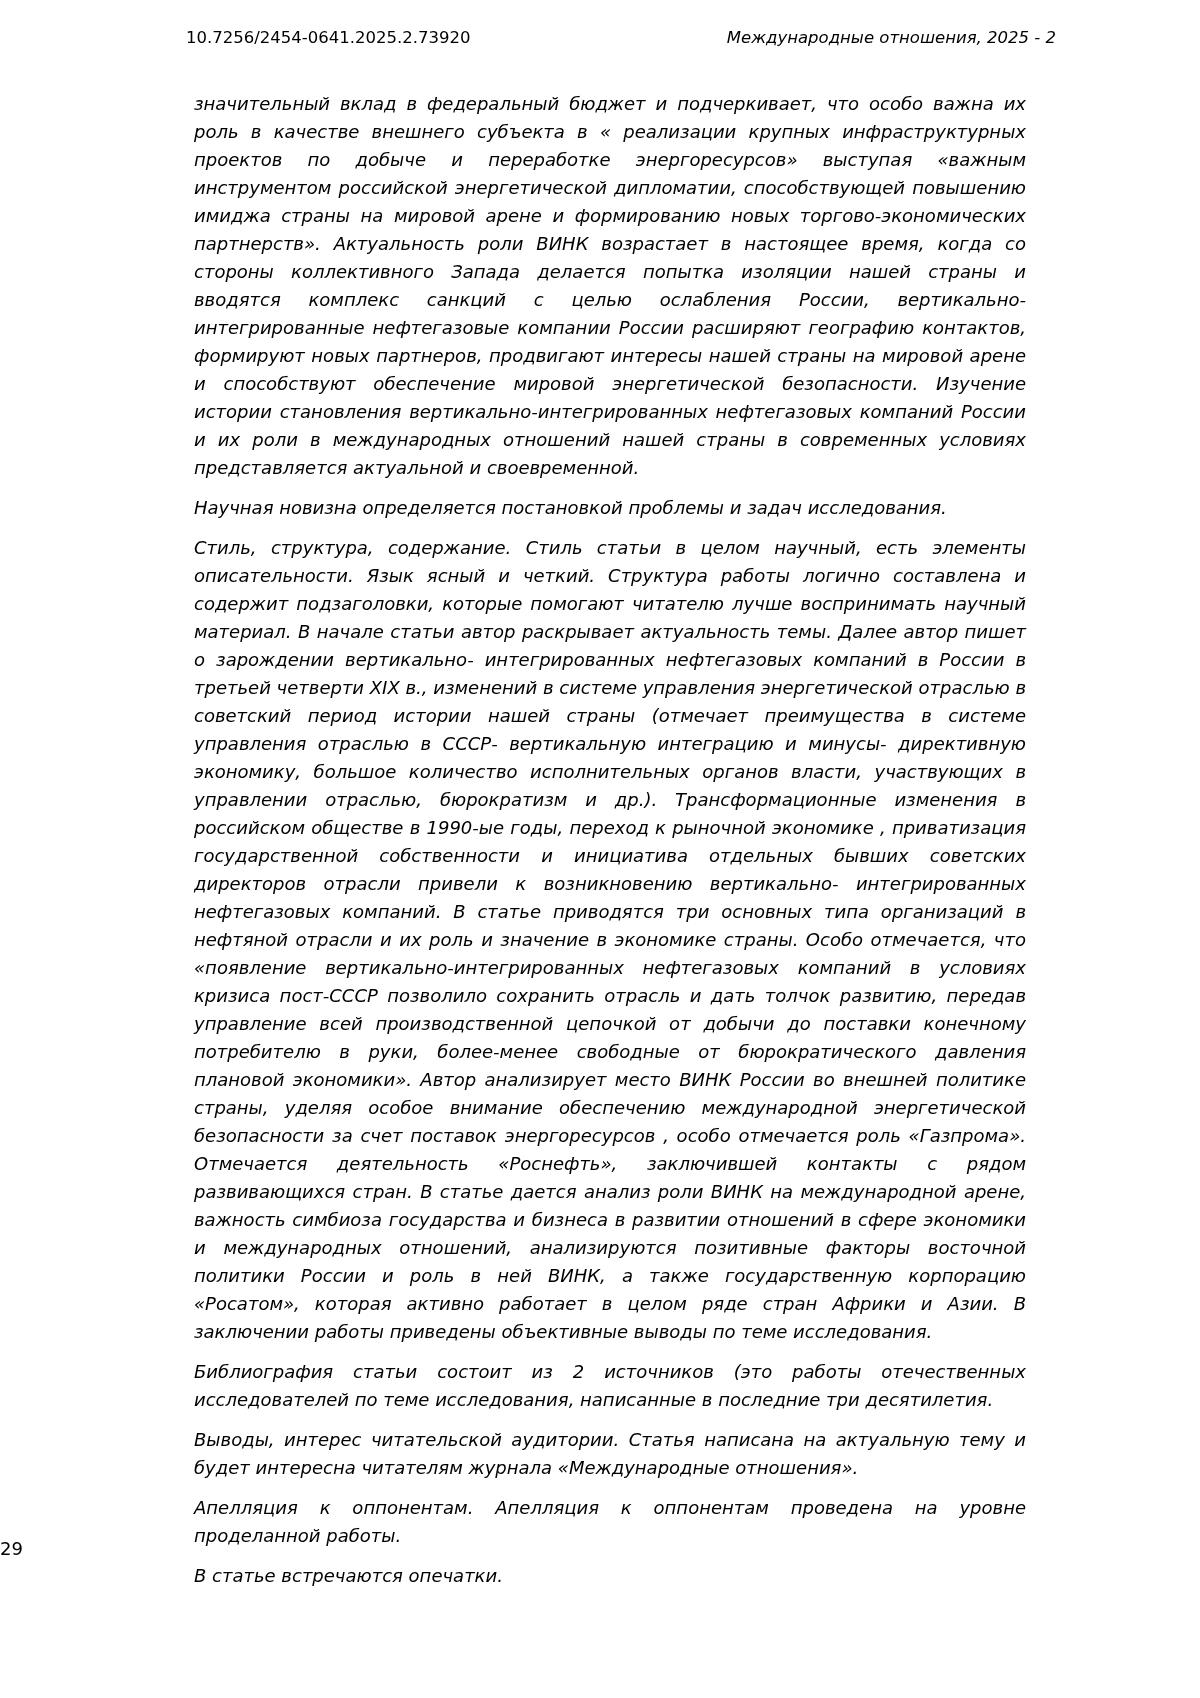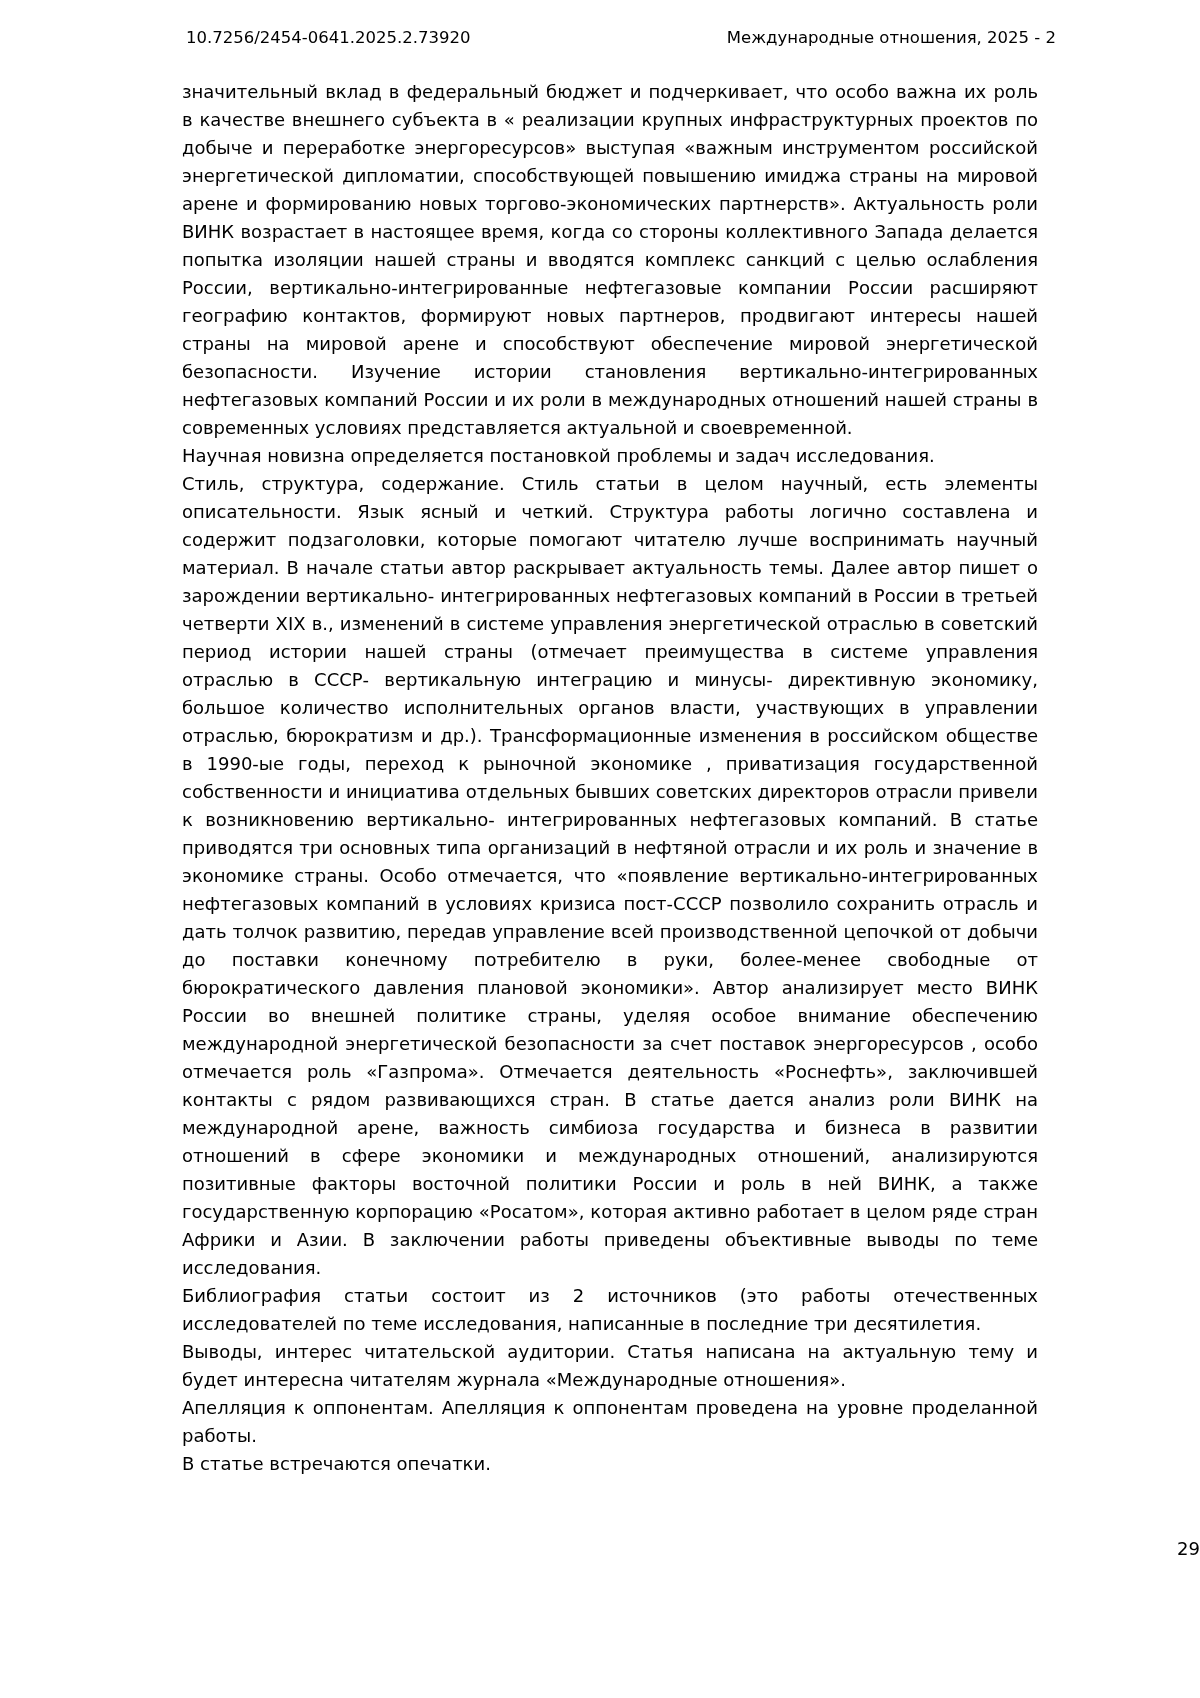--- a/index.html
+++ b/index.html
@@ -28,43 +28,45 @@
     font-size: 16.5px;
     color: #000000;
   }
   .page-header .doi {
     white-space: nowrap;
     margin-left: 28px;
   }
   .page-header .journal {
     white-space: nowrap;
     text-align: right;
+    font-style: italic;
   }
   .doc-body {
     position: absolute;
     top: 78px;
     left: 182px;
     width: 856px;
     font-size: 18px;
     line-height: 28px;
     text-align: justify;
     color: #000000;
   }
   .doc-body p {
-    margin: 0;
+    margin: 12px;
     padding: 0;
     text-align: justify;
     text-justify: inter-word;
+    font-style: italic;
   }
   .page-footer {
     position: absolute;
     left: 0;
     right: 0;
     top: 1538px;
-    text-align: right;
+    text-align: left;
     font-size: 18px;
     color: #000000;
   }
 </style>
 </head>
 <body>
 
 <div class="page">
 
   <div class="page-header">

